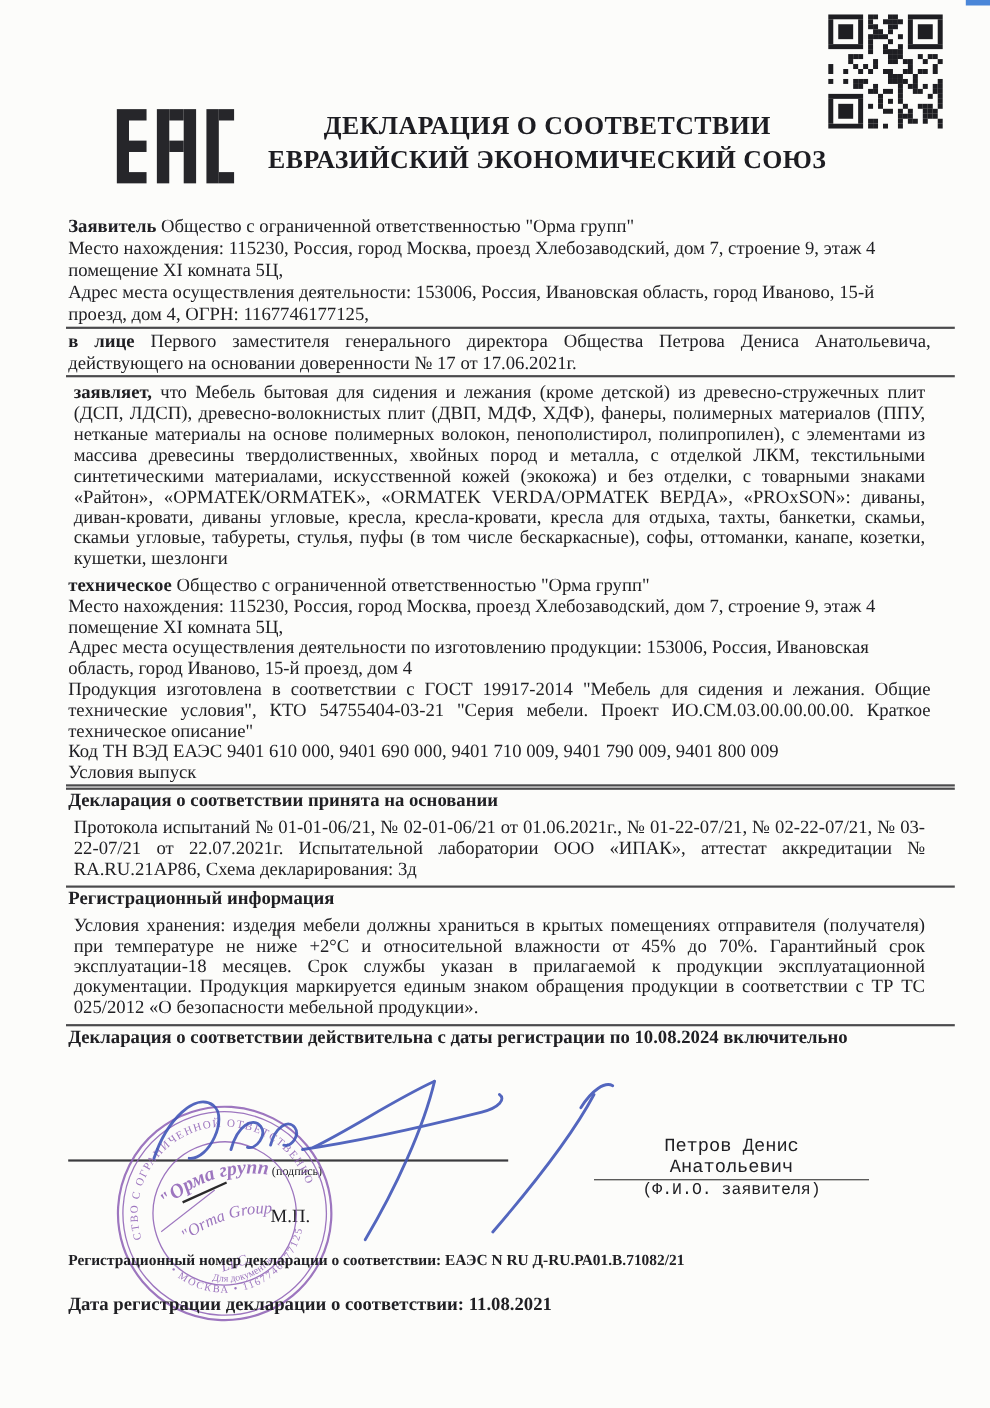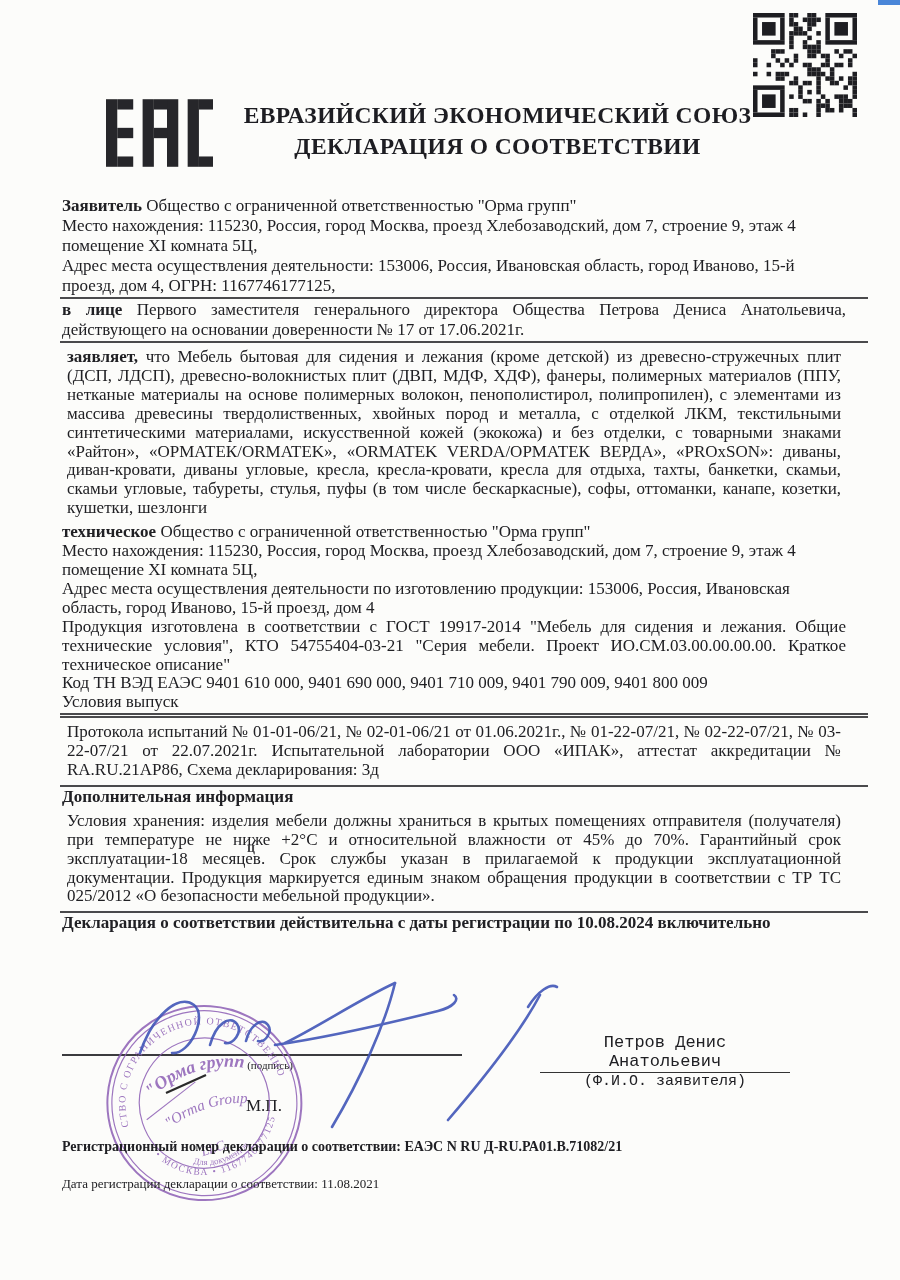--- a/index.html
+++ b/index.html
@@ -25,21 +25,21 @@
   .sig-caption{position:absolute;left:180px;top:1059px;width:180px;text-align:center;font-size:11px;}
   .mp{position:absolute;left:246px;top:1096px;font-size:17px;}
   .fio-block{position:absolute;left:540px;top:1033px;width:250px;text-align:center;font-size:17px;font-family:Liberation Mono, monospace;}
   .fio-name{display:inline-block;border-bottom:1.5px solid #333;padding:0 6px 1px 6px;}
   .fio-caption{font-size:15px;margin-top:0;}
   
   .stamp{position:absolute;left:103px;top:1001px;transform:rotate(-18deg);transform-origin:50% 50%;opacity:.85;}
   .ink{position:absolute;left:60px;top:965px;}
   
   .reg1{position:absolute;left:62px;top:1139px;font-weight:bold;font-size:14px;}
-  .reg2{position:absolute;left:62px;top:1176px;font-weight:normal;font-size:13px;}
+  .reg2{position:absolute;left:62px;top:1176px;font-weight:bold;font-size:17px;}
 </style>
 </head>
 <body>
 
 <div class="page">
 
   <div class="corner-strip"></div>
 
   <div class="eac-logo" aria-label="EAC">
     <svg width="107" height="68" viewBox="0 0 114 72" fill="#26262a">
@@ -54,22 +54,22 @@
       <rect x="51" y="0" width="14" height="11"></rect>
         <rect x="51" y="30.5" width="14" height="11"></rect>
 
       <rect x="87" y="0" width="12" height="72"></rect>
         <rect x="99" y="0" width="15" height="11"></rect>
       <rect x="99" y="61" width="15" height="11"></rect>
     </svg>
   </div>
 
   <div class="titles">
+    <div>ДЕКЛАРАЦИЯ О СООТВЕТСТВИИ</div>
     <div>ЕВРАЗИЙСКИЙ ЭКОНОМИЧЕСКИЙ СОЮЗ</div>
-    <div>ДЕКЛАРАЦИЯ О СООТВЕТСТВИИ</div>
   </div>
 
   <div class="qr">
     <svg id="qr-svg" width="110" height="104" viewBox="0 0 106 106" fill="#1e1e22">
         <rect x="36.869565217391305" y="0" width="4.608695652173913" height="4.608695652173913"></rect>
         <rect x="41.47826086956522" y="0" width="4.608695652173913" height="4.608695652173913"></rect>
         <rect x="55.30434782608695" y="0" width="4.608695652173913" height="4.608695652173913"></rect>
         <rect x="59.91304347826087" y="0" width="4.608695652173913" height="4.608695652173913"></rect>
         <rect x="36.869565217391305" y="4.608695652173913" width="4.608695652173913" height="4.608695652173913"></rect>
         <rect x="50.69565217391305" y="4.608695652173913" width="4.608695652173913" height="4.608695652173913"></rect>
@@ -251,27 +251,28 @@
       <div>Код ТН ВЭД ЕАЭС 9401 610 000, 9401 690 000, 9401 710 009, 9401 790 009, 9401 800 009</div>
       <div>Условия выпуск</div>
     </div>
 
     <div class="rule"></div>
 
 
     <div class="rule"></div>
 
     <div>
+      <div class="b">Декларация о соответствии принята на основании</div>
       <p class="just">Протокола испытаний № 01-01-06/21, № 02-01-06/21 от 01.06.2021г., № 01-22-07/21, № 02-22-07/21, № 03-22-07/21 от 22.07.2021г. Испытательной лаборатории ООО «ИПАК», аттестат аккредитации № RA.RU.21АР86, Схема декларирования: 3д</p>
     </div>
 
     <div class="rule"></div>
 
     <div>
-      <div class="b">Дополнительная информация</div>
+      <div class="b">Регистрационный информация</div>
       <p class="just">Условия хранения: изделия мебели должны храниться в крытых помещениях отправителя (получателя) при температуре не ниже +2°С и относительной влажности от 45% до 70%. Гарантийный срок эксплуатации-18 месяцев. Срок службы указан в прилагаемой к продукции эксплуатационной документации. Продукция маркируется единым знаком обращения продукции в соответствии с ТР ТС 025/2012 «О безопасности мебельной продукции».</p>
     </div>
 
     <div class="rule"></div>
 
     <div class="b">Декларация о соответствии действительна с даты регистрации по  10.08.2024 включительно</div>
   </div>
 
   <div class="drop-char">ц</div>
 

